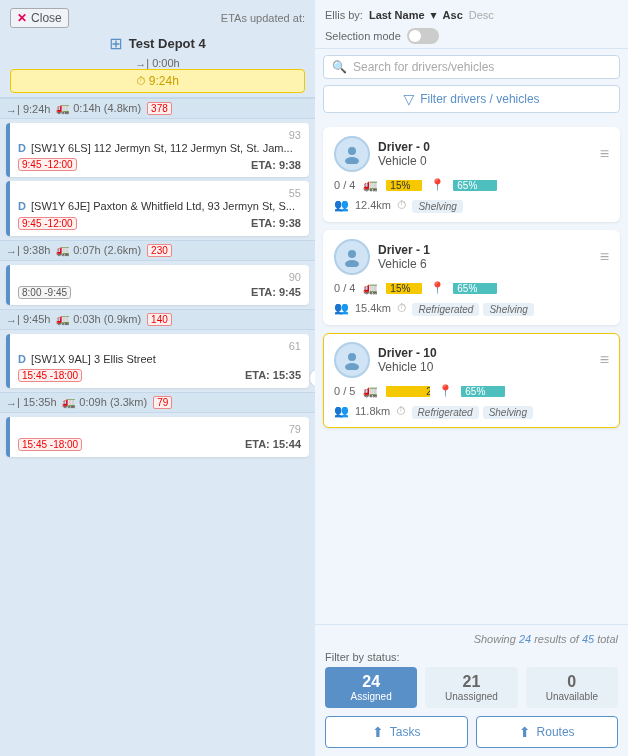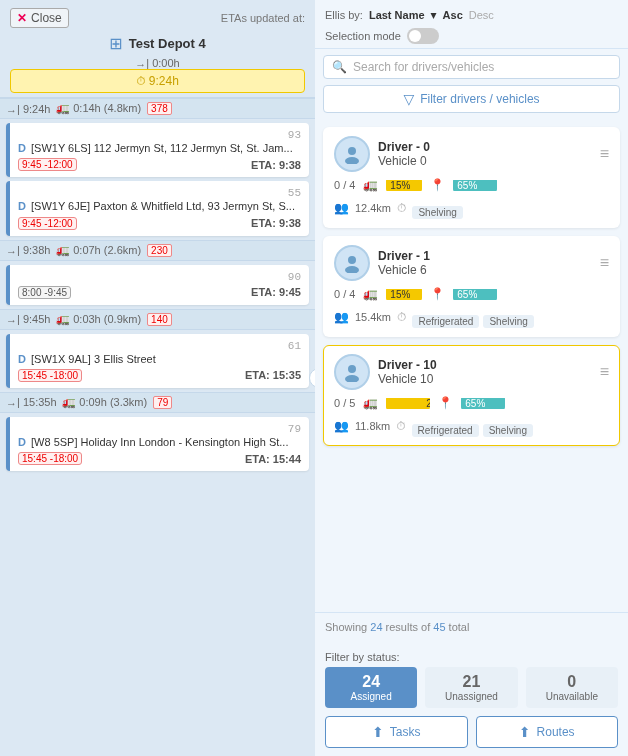--- a/index.html
+++ b/index.html
@@ -47,21 +47,21 @@
     .separator-row {
       display: flex; align-items: center; gap: 6px;
       padding: 3px 6px; color: #666; font-size: 11px;
       background: #d4e4f0; border-top: 1px solid #c5d8ea; border-bottom: 1px solid #c5d8ea;
     }
     .red-box { background: #fff0f0; border: 1px solid #e88; border-radius: 2px; padding: 0 3px; color: #e00; font-size: 10px; }
     .stop-card {
       background: #fff; margin: 4px 6px; border-radius: 4px; padding: 6px 8px;
       border-left: 4px solid #5a90c8; box-shadow: 0 1px 2px rgba(0,0,0,0.08);
     }
-    .stop-card-top { display: flex; align-items: center; justify-content: space-between; font-family: Liberation Mono, monospace; }
+    .stop-card-top { display: flex; align-items: center; justify-content: space-between; }
     .stop-num { color: #aaa; font-size: 11px; text-align: right; }
     .stop-addr { color: #333; font-size: 11px; line-height: 1.3; }
     .d-badge { color: #5a90c8; font-weight: bold; font-size: 11px; margin-right: 2px; }
     .stop-time-row { display: flex; align-items: center; justify-content: space-between; margin-top: 3px; }
     .time-window {
       background: #fff0f0; border: 1px solid #e88; border-radius: 3px;
       color: #e00; font-size: 10px; padding: 0 3px;
     }
     .eta-val { color: #555; font-size: 11px; font-weight: bold; }
     .left-scroll { overflow-y: auto; flex: 1; }
@@ -146,33 +146,33 @@
     .bar-icon { color: #5a90c8; font-size: 12px; }
     .combined-bar {
       display: flex; align-items: center; border-radius: 3px; overflow: hidden;
       height: 14px; font-size: 10px;
     }
     .bar-yellow-seg { background: #f5c800; color: #333; padding: 0 4px; display: flex; align-items: center; }
     .bar-teal-seg { background: #4dbfbf; color: #fff; padding: 0 4px; display: flex; align-items: center; }
     .driver-footer { display: flex; align-items: center; gap: 6px; }
     .dist-label { color: #666; font-size: 11px; }
     .clock-icon { color: #aaa; font-size: 12px; }
-    .tags { display: flex; gap: 4px; margin-top: 10px; }
+    .tags { display: flex; gap: 4px; margin-top: 4px; font-style: italic; }
     .tag {
       background: #e8f0f7; border-radius: 3px; padding: 1px 6px;
       color: #666; font-size: 10px;
     }
 
     
     .bottom-section {
       border-top: 1px solid #d5e5f5;
       padding: 8px 10px;
       background: #f0f6fc;
     }
-    .showing-text { color: #888; font-size: 11px; margin-bottom: 18px; }
+    .showing-text { color: #888; font-size: 11px; text-align: right; margin-bottom: 6px; font-style: italic; }
     .showing-text span { color: #5a90c8; }
     .filter-status-label { color: #666; font-size: 11px; margin-bottom: 4px; }
     .status-tabs { display: flex; gap: 8px; margin-bottom: 8px; }
     .status-tab {
       flex: 1; text-align: center; padding: 6px 4px; border-radius: 4px;
       cursor: pointer; font-size: 12px;
     }
     .status-tab.active { background: #5a90c8; color: #fff; }
     .status-tab.inactive { background: #e8f0f7; color: #666; }
     .status-tab .tab-num { font-size: 16px; font-weight: bold; display: block; }
@@ -302,25 +302,20 @@
     <div class="separator-row">
       <span>→| 15:35h</span>
       <span>🚛 0:09h (3.3km)</span>
       <span class="red-box">79</span>
     </div>
 
     <div class="stop-card">
       <div class="stop-card-top">
         <span></span>
         <span class="stop-num">79</span>
-      </div>
-      <div class="stop-addr">
-        <span class="d-badge">D</span>
-        <span>[W8 5SP]</span>
-        <span>Holiday Inn London - Kensington High St...</span>
       </div>
       <div class="stop-time-row">
         <span class="time-window">15:45 -18:00</span>
         <span class="eta-val">
           <span>ETA:</span>
           <span style="font-weight:bold">15:44</span>
         </span>
       </div>
     </div>
   </div>

